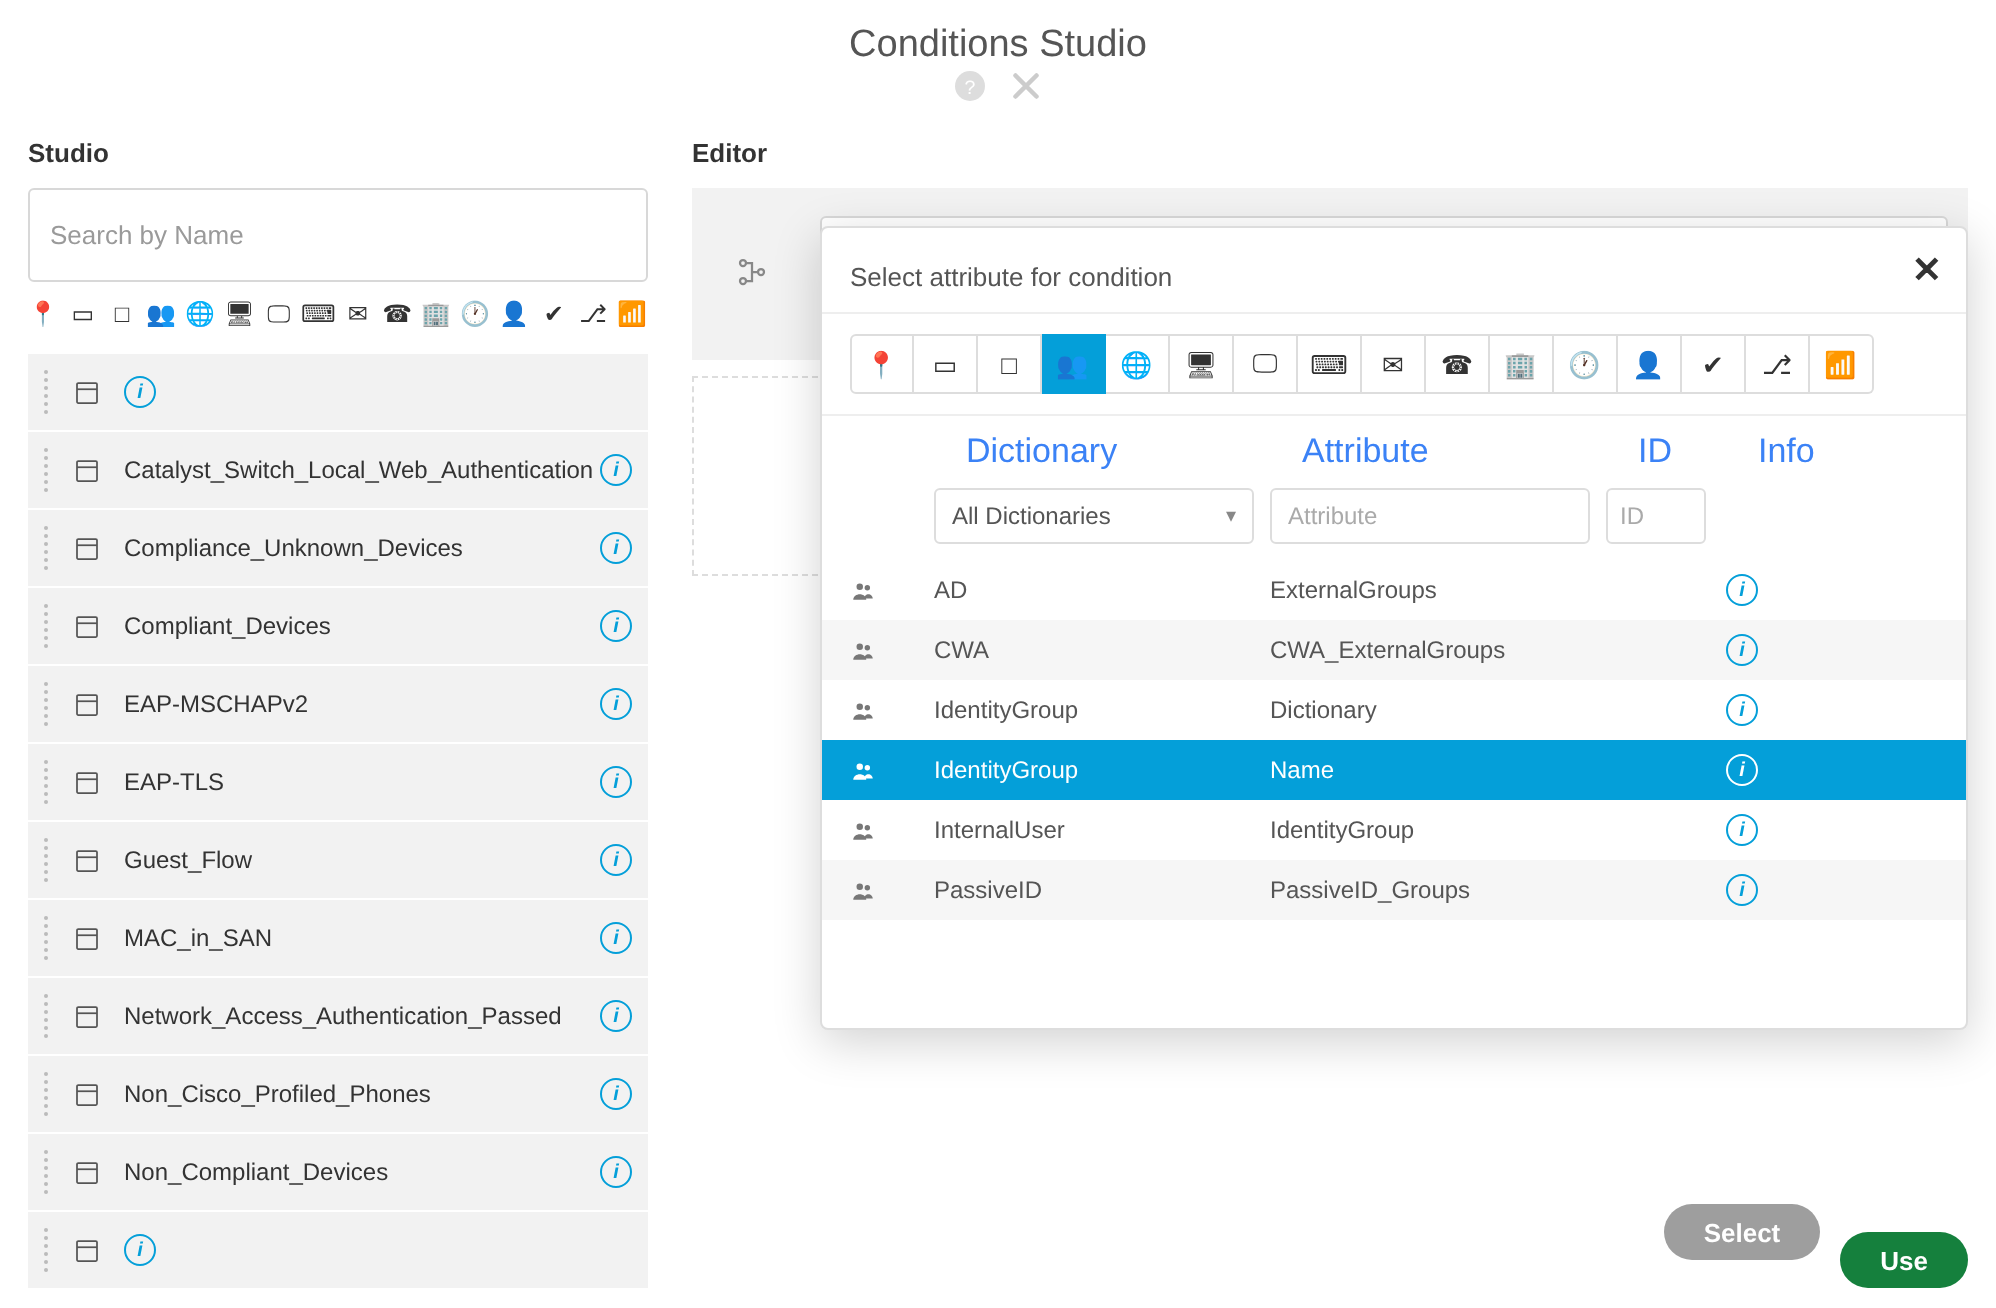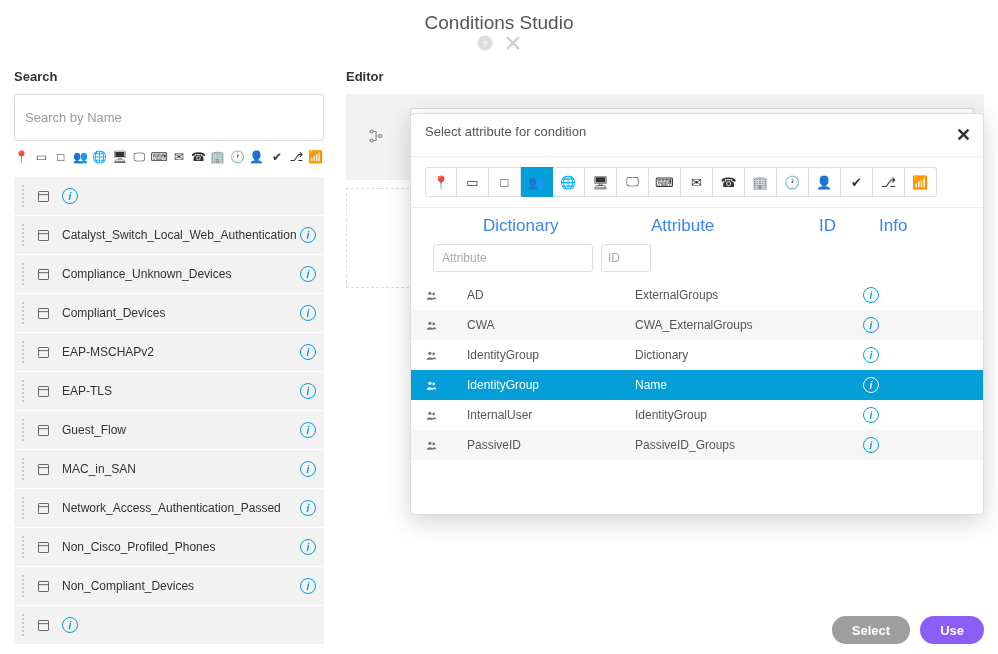--- a/index.html
+++ b/index.html
@@ -135,21 +135,21 @@
     background: #fff;
     border: 1px solid #ddd;
     border-radius: 4px;
     box-shadow: 0 6px 24px rgba(0,0,0,0.18);
     z-index: 10;
     height: 402px;
     display: flex;
     flex-direction: column;
   }
   .pop-header {
-    display: flex; align-items: flex-start; justify-content: space-between;
+    display: flex; align-items: flex-end; justify-content: space-between;
     padding: 10px 12px 10px 14px;
     border-bottom: 1px solid #eee;
   }
   .pop-title { font-size: 13px; color: #555; }
   .pop-close { font-size: 18px; font-weight: 700; color: #333; cursor: pointer; }
   .pop-iconbar {
     display: flex;
     padding: 10px 14px;
     gap: 0;
     border-bottom: 1px solid #eee;
@@ -217,42 +217,42 @@
     display: flex; gap: 10px;
   }
   .btn {
     height: 28px; padding: 0 20px;
     border: none; border-radius: 14px;
     font-size: 13px; font-weight: 600; color: #fff;
     display: flex; align-items: center; justify-content: center;
     cursor: pointer;
   }
   .btn-close { background: #9e9e9e; }
-  .btn-use { background: #8b5cf6; }
+  .btn-use { background: #15803d; margin-top: 14px; }
   .gl { font-family: "Segoe UI Symbol", Arial, sans-serif; }
 </style>
 </head>
 <body>
 
 <div class="header">
   <div class="title">Conditions Studio</div>
   <div class="header-icons">
     <span><svg viewBox="0 0 24 24">
           <circle cx="12" cy="12" r="10" fill="#ddd"></circle>
           <text x="12" y="17" text-anchor="middle" font-size="13" fill="#fff">?</text>
         </svg></span>
     <span><svg viewBox="0 0 24 24">
           <path d="M5 5l14 14M19 5L5 19" stroke="#ccc" stroke-width="3" stroke-linecap="round"></path>
         </svg></span>
   </div>
 </div>
 
 <div class="columns">
   <div class="col-library">
-    <div class="section-label">Search</div>
+    <div class="section-label">Studio</div>
     <input class="search-box" placeholder="Search by Name" style="">
     <div class="icon-row">
       <span class="ic gl">📍</span>
       <span class="ic gl">▭</span>
       <span class="ic gl">□</span>
       <span class="ic gl">👥</span>
       <span class="ic gl">🌐</span>
       <span class="ic gl">🖥</span>
       <span class="ic gl">🖵</span>
       <span class="ic gl">⌨</span>
@@ -557,20 +557,24 @@
           </div>
       </div>
       <div class="pop-table-head">
         <div class="c-icon"></div>
         <div class="c-dict">Dictionary</div>
         <div class="c-attr">Attribute</div>
         <div class="c-id">ID</div>
         <div class="c-info">Info</div>
       </div>
       <div class="pop-filter-row">
+        <div class="dict-select">
+          <span>All Dictionaries</span>
+          <span class="chev">▾</span>
+        </div>
         <input class="attr-filter" placeholder="Attribute" style="">
         <input class="id-filter" placeholder="ID" style="">
       </div>
       <div class="pop-rows" id="pop-rows">
           <div class="pop-row">
     <div class="row-icon c-icon">
       <svg viewBox="0 0 24 24">
                 <circle cx="9" cy="8" r="3"></circle>
                 <circle cx="16" cy="9" r="2.5"></circle>
                 <path d="M3 20c0-3 3-5 6-5s6 2 6 5"></path>

